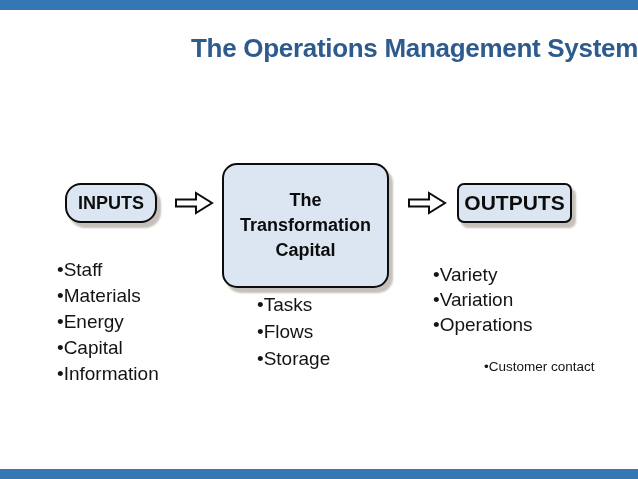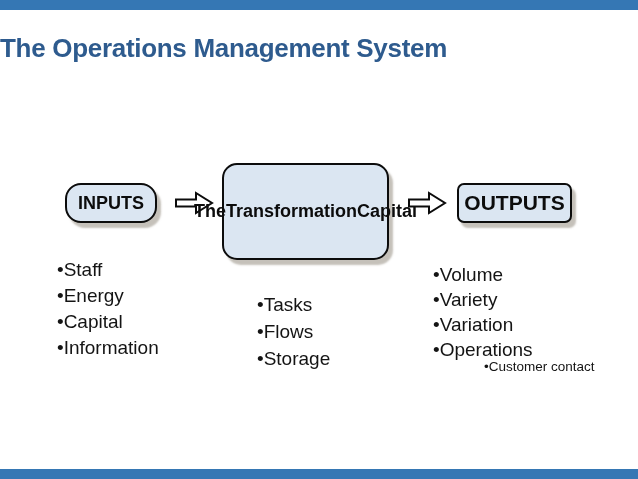--- a/index.html
+++ b/index.html
@@ -19,44 +19,44 @@
     background: #3577b4;
   }
   .accent-bar.top { top: 0; }
   .accent-bar.bottom { bottom: 0; }
   .title {
     position: absolute;
     top: 33px;
     left: 0;
     width: 100%;
     margin: 0;
-    text-align: left;
+    text-align: right;
     font-size: 26px;
     font-weight: 600;
     letter-spacing: -0.3px;
     color: #2e5b8e;
   }
   .box {
     position: absolute;
     background: #dbe6f2;
     border: 2px solid #0c0c0c;
     box-shadow: 4px 5px 2px rgba(158, 152, 140, 0.6);
     display: flex;
     align-items: center;
     justify-content: center;
     color: #0c0c0c;
     font-weight: 700;
     box-sizing: border-box;
   }
   .box-inputs  { left: 65px;  top: 183px; width: 92px;  height: 40px; border-radius: 16px;  font-size: 18px; }
   .box-outputs { left: 457px; top: 183px; width: 115px; height: 40px; border-radius: 7px;  font-size: 21px; }
   .box-process {
-    left: 222px; top: 163px; width: 167px; height: 97px;
+    left: 222px; top: 163px; width: 167px; height: 125px;
     border-radius: 15px; font-size: 18px;
-    line-height: 25px; text-align: center; align-items: center;
+    flex-direction: column; line-height: 25px; text-align: center; align-items: center;
   }
   .arrow { position: absolute; width: 40px; height: 26px; }
   .arrow-1 { left: 174px; top: 190px; }
   .arrow-2 { left: 407px; top: 190px; }
   .list { position: absolute; color: #141414; font-size: 19px; }
   .list-inputs  { left: 57px;  top: 257px; line-height: 26px; }
   .list-process { left: 257px; top: 291px; line-height: 27px; }
   .list-outputs { left: 433px; top: 262px; line-height: 25px; }
   .sub-item {
     position: absolute;
@@ -91,33 +91,33 @@
   <svg class="arrow arrow-2" viewBox="0 0 40 26">
     <path d="M2 9.5 L22 9.5 L22 3 L38 13 L22 23 L22 16.5 L2 16.5 Z" fill="#ffffff" stroke="#0c0c0c" stroke-width="2" stroke-linejoin="miter"></path>
   </svg>
 
   <div class="box box-outputs">
     <span>OUTPUTS</span>
   </div>
 
   <div class="list list-inputs">
     <div>•Staff</div>
+    <div>•Materials</div>
     <div>•Energy</div>
     <div>•Capital</div>
     <div>•Information</div>
   </div>
 
   <div class="list list-process">
     <div>•Tasks</div>
     <div>•Flows</div>
     <div>•Storage</div>
   </div>
 
   <div class="list list-outputs">
-    <div>•Volume</div>
     <div>•Variety</div>
     <div>•Variation</div>
     <div>•Operations</div>
   </div>
 
   <div class="sub-item">•Customer contact</div>
 
   <div class="accent-bar bottom"></div>
 
 </div>

